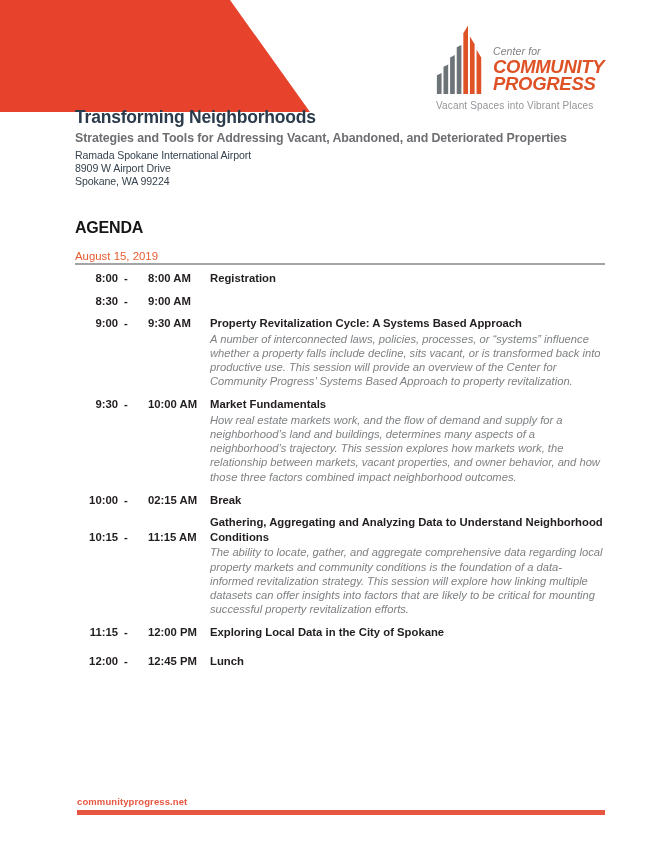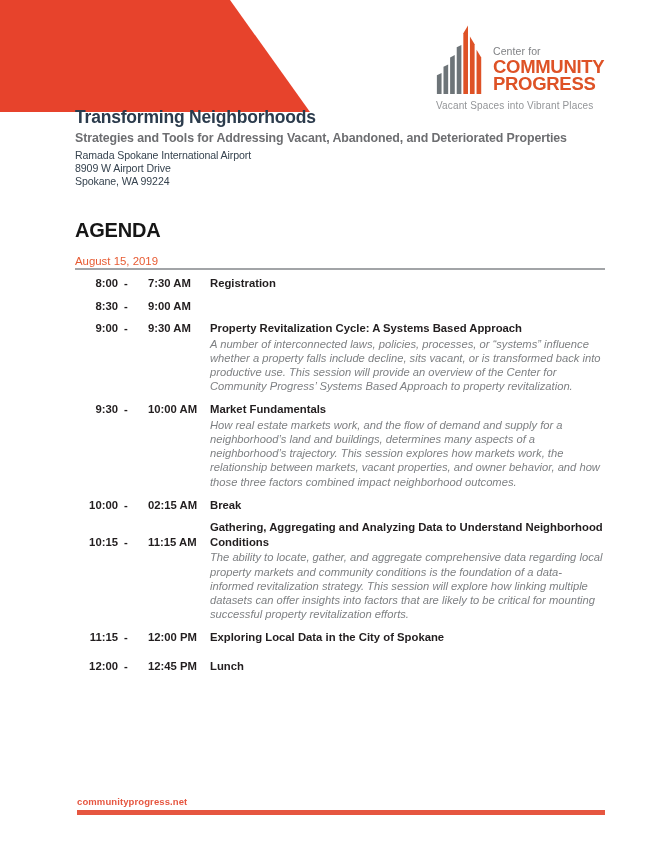--- a/index.html
+++ b/index.html
@@ -11,30 +11,30 @@
   }
   
   .banner{
     position:absolute;top:0;left:0;width:310px;height:112px;
     background:#E7432C;
     clip-path:polygon(0 0,74.2% 0,100% 100%,0 100%);
   }
   .logo{position:absolute;top:24px;right:38px;width:176px;}
   .logo-main{display:flex;align-items:flex-end;}
   .logo-bars{width:50px;height:70px;flex:0 0 auto;}
-  .logo-text{margin-left:7px;margin-bottom:2px;}
+  .logo-text{margin-left:7px;margin-bottom:2px;font-style:italic;}
   .logo-centerfor{font-size:10.5px;color:#808285;margin-bottom:2px;letter-spacing:0.1px;}
   .logo-name{font-size:18.5px;line-height:16.5px;font-weight:bold;color:#DE5226;letter-spacing:-0.3px;}
   .logo-tagline{font-size:10px;color:#939598;margin-top:6px;letter-spacing:0.15px;white-space:nowrap;}
   
   .main{position:relative;padding:107px 45px 0 75px;}
   .event-title{margin:0;font-size:17.5px;font-weight:bold;color:#2B3B4C;letter-spacing:-0.2px;}
   .event-subtitle{margin:3px 0 4px;font-size:12.4px;font-weight:bold;color:#6D6E71;letter-spacing:-0.1px;}
   .addr{font-size:10.6px;color:#36434F;line-height:13px;letter-spacing:-0.1px;}
-  .agenda-heading{margin:31px 0 0;font-size:20px;font-weight:bold;color:#161616;letter-spacing:-0.2px;}
+  .agenda-heading{margin:31px 0 0;font-size:16px;font-weight:bold;color:#161616;letter-spacing:-0.2px;}
   .agenda-date{
     margin-top:13px;padding-bottom:1px;
     font-size:11.4px;color:#E75B33;
     border-bottom:2px solid #A2A4A7;
   }
   .agenda-rows{padding-top:6px;}
   .agenda-row{display:flex;margin-bottom:8px;}
   .agenda-row.has-desc{margin-bottom:9px;}
   .agenda-row.row-lunch{margin-top:14px;}
   .time{
@@ -89,21 +89,21 @@
 
   <h3 class="agenda-heading">AGENDA</h3>
   <div class="agenda-date">August 15, 2019</div>
 
   <div class="agenda-rows">
 
     <div class="agenda-row">
       <div class="time">
         <span class="t-start">8:00</span>
         <span class="t-dash">-</span>
-        <span class="t-end">7:30 AM</span>
+        <span class="t-end">8:00 AM</span>
       </div>
       <div class="session">
         <div class="session-title">Registration</div>
 
       </div>
     </div>
 
     <div class="agenda-row">
       <div class="time">
         <span class="t-start">8:30</span>

